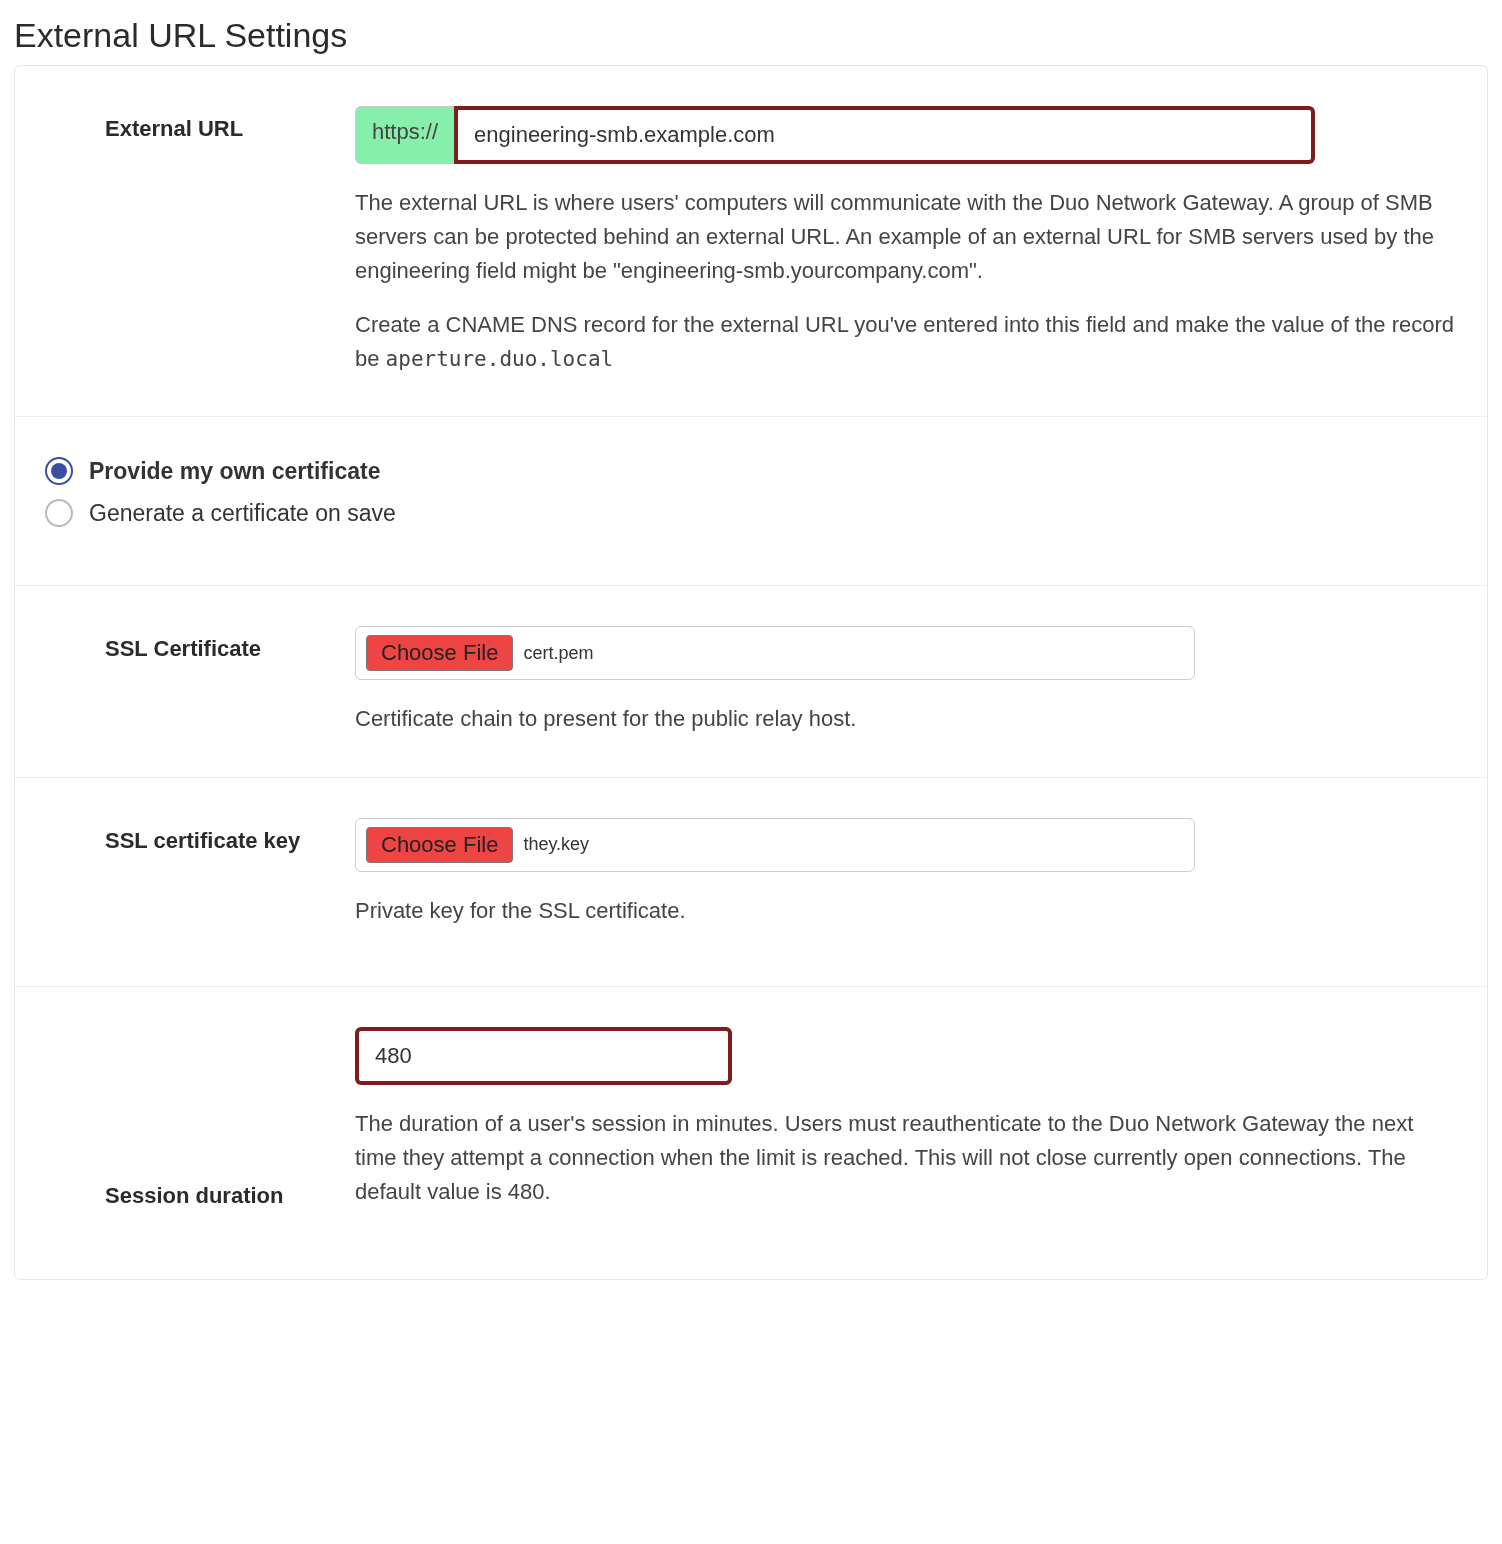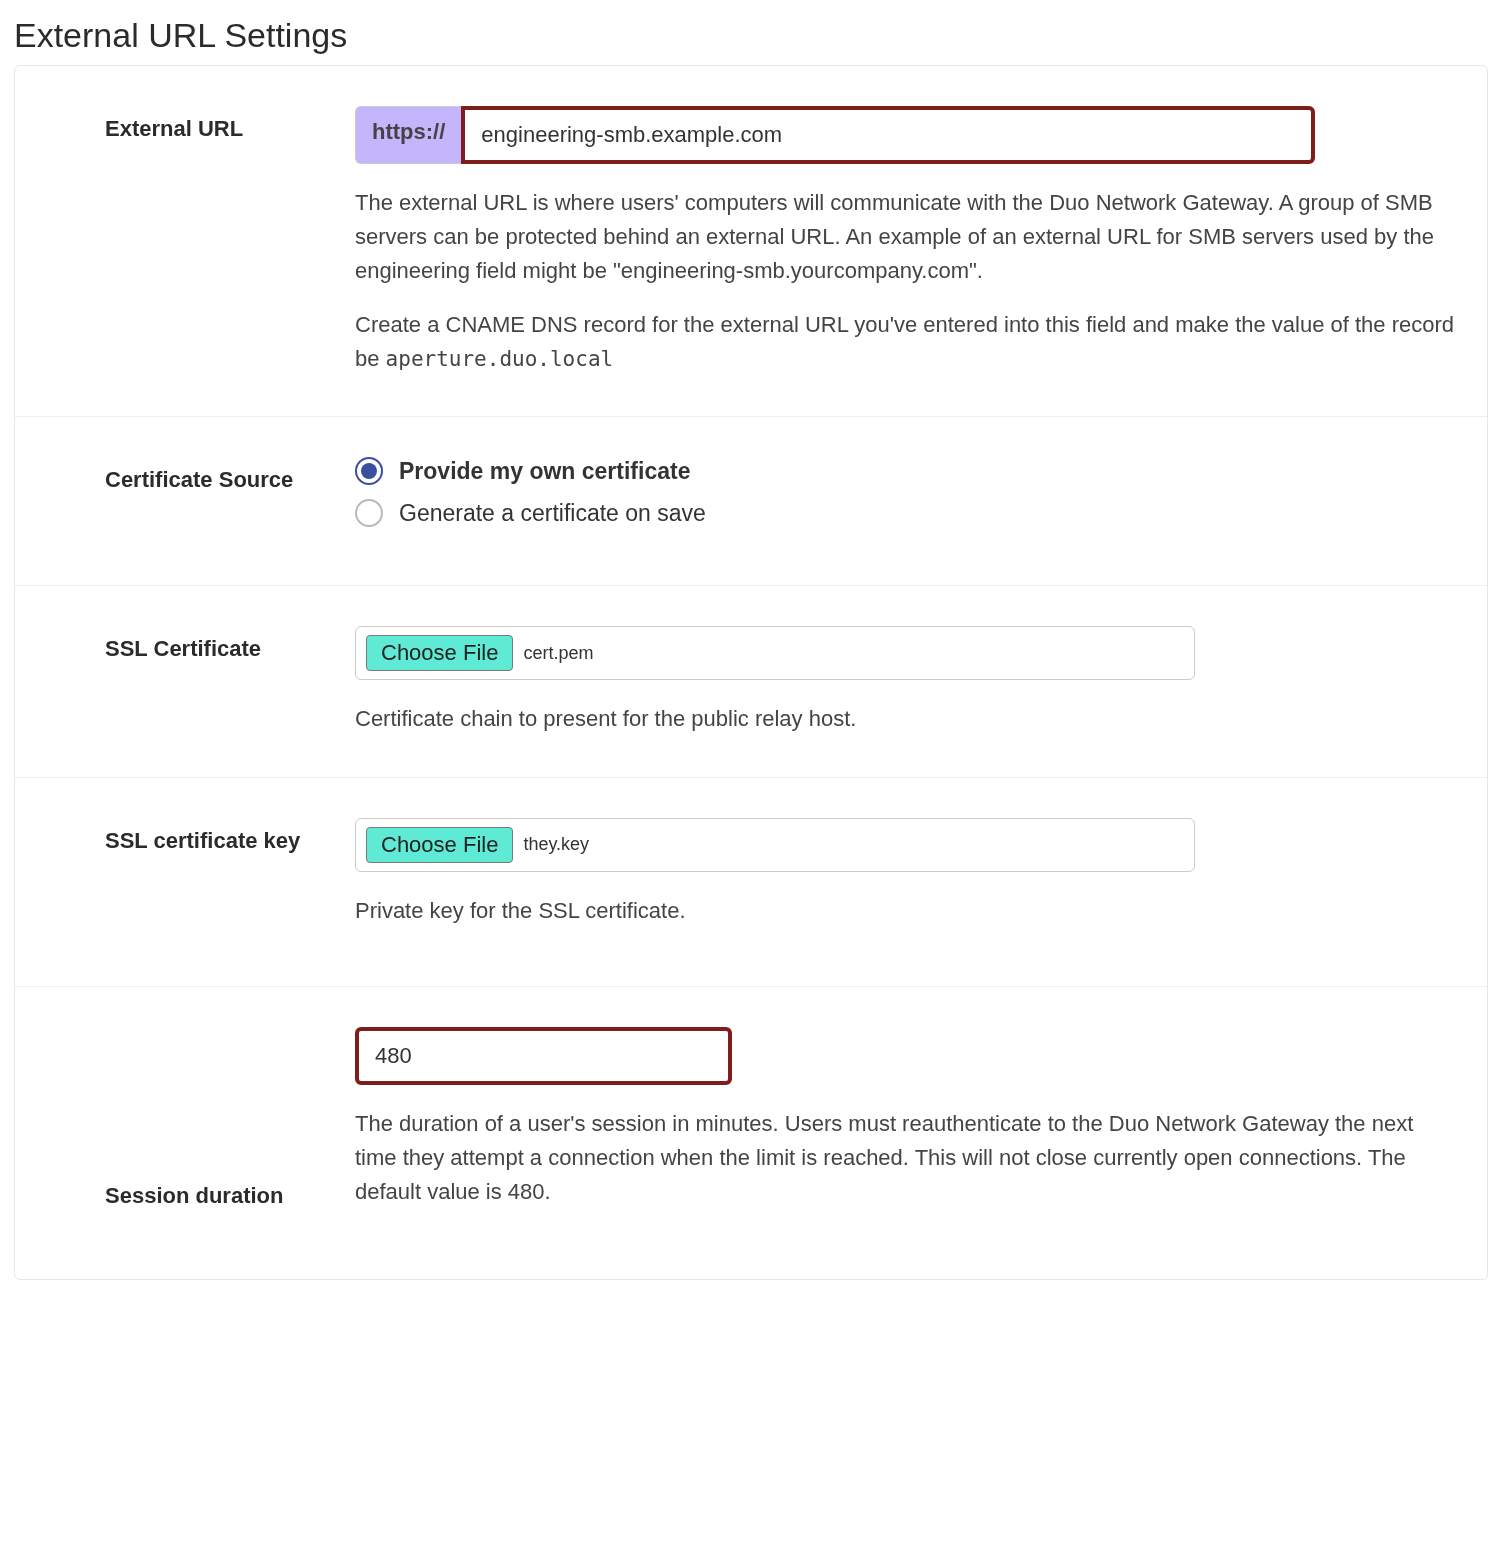--- a/index.html
+++ b/index.html
@@ -43,28 +43,27 @@
       min-width: 0;
     }
 
     
     .input-group {
       display: flex;
       width: 960px;
       max-width: 100%;
     }
     .input-addon {
-      background: #c4b5fd;
+      background: #86efac;
       border: 1px solid #ccc;
       border-right: none;
       border-radius: 6px 0 0 6px;
       padding: 12px 16px;
       font-size: 22px;
       color: #444;
-      font-weight: bold;
     }
     .text-input {
       flex: 1;
       border: 4px solid #7f1d1d;
       border-radius: 0 6px 6px 0;
       padding: 12px 16px;
       font-size: 22px;
       color: #333;
       outline: none;
     }
@@ -127,21 +126,21 @@
       width: 840px;
       max-width: 100%;
       padding: 8px 10px;
       gap: 10px;
     }
     .choose-file-btn {
       font-size: 22px;
       padding: 4px 14px;
       border: 1px solid #7a7a7a;
       border-radius: 4px;
-      background: #5eead4;
+      background: #ef4444;
       color: #222;
       cursor: pointer;
     }
     .file-name {
       font-size: 18px;
       color: #333;
     }
   </style>
 </head>
 <body>
@@ -160,23 +159,20 @@
         <input type="text" class="text-input" value="engineering-smb.example.com" style="">
       </div>
       <p class="help-text">The external URL is where users' computers will communicate with the Duo Network Gateway. A group of SMB servers can be protected behind an external URL. An example of an external URL for SMB servers used by the engineering field might be "engineering-smb.yourcompany.com".</p>
       <p class="help-text">
         <span>Create a CNAME DNS record for the external URL you've entered into this field and make the value of the record be </span><code class="inline">aperture.duo.local</code>
       </p>
     </div>
   </div>
 
   <div class="form-row tight">
-    <div class="label-col">
-      <div class="field-label">Certificate Source</div>
-    </div>
     <div class="input-col">
       <div class="radio-group">
         <div class="radio-item selected">
           <span class="radio-circle">
               <span class="radio-dot"></span>
             </span>
           <span class="radio-label">Provide my own certificate</span>
         </div>
         <div class="radio-item">
           <span class="radio-circle"></span>

